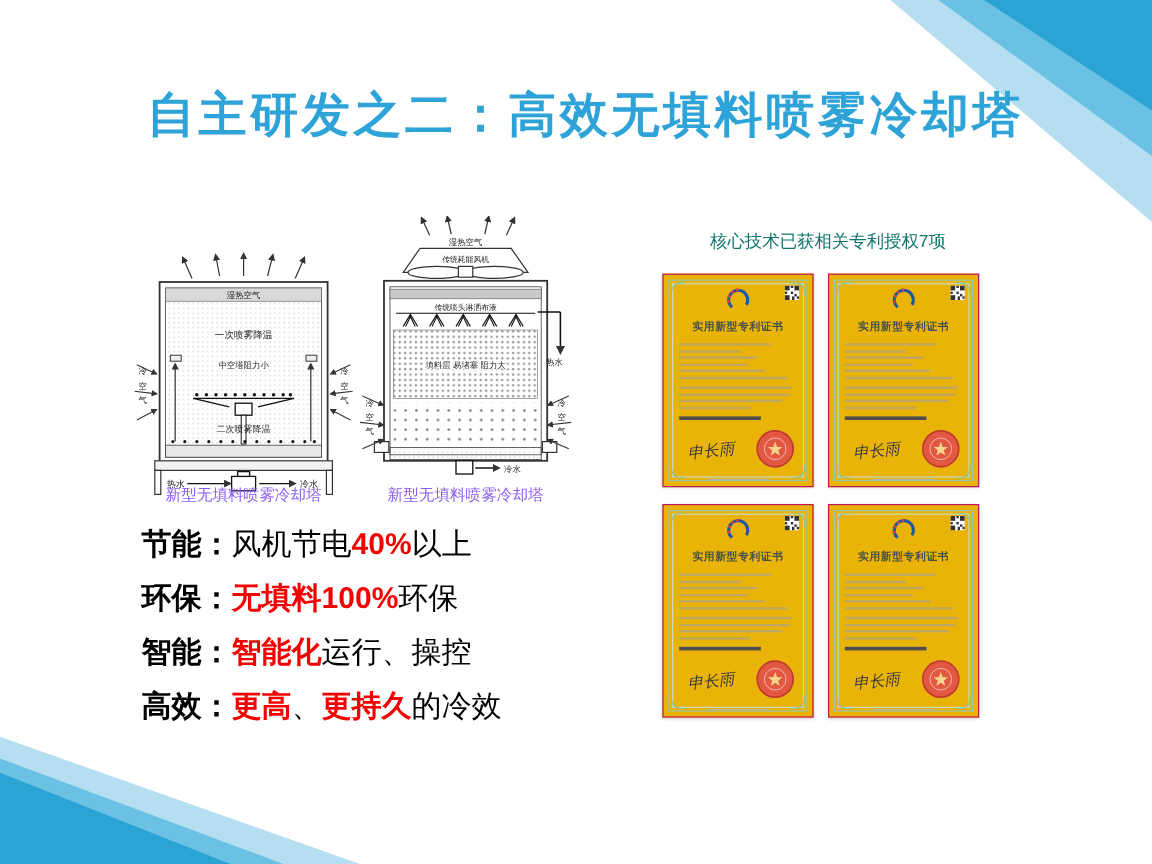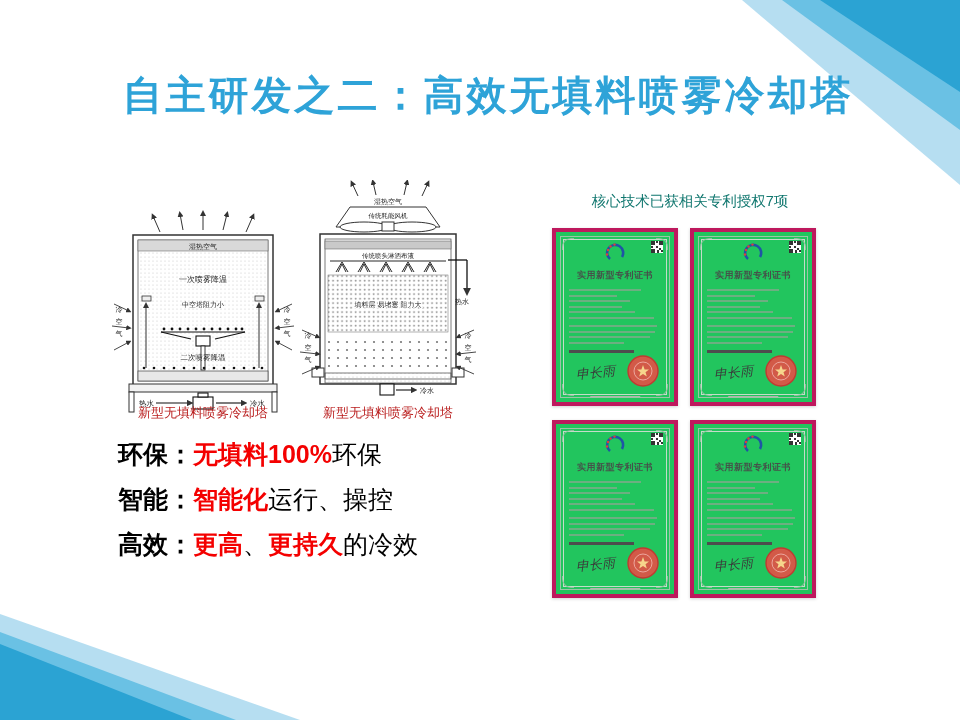--- a/index.html
+++ b/index.html
@@ -16,30 +16,30 @@
     font-family:"Liberation Serif","DejaVu Serif",serif;
     font-weight:bold;font-size:40px;letter-spacing:3px;color:#2ea3d8;padding-left:16px;
   }
 
   
   .diagram{position:absolute;}
   .diagram-left{left:112px;top:208px;width:182px;height:212px;text-align:center;}
   .diagram-right{left:300px;top:180px;width:176px;height:226px;}
   .diagram svg{width:100%;height:100%;}
   .diagram text{font-family:"Liberation Sans","DejaVu Sans",sans-serif;fill:#222;}
-  .caption{position:absolute;top:404px;font-size:13px;color:#b91c1c;text-align:center;}
+  .caption{position:absolute;top:404px;font-size:13px;color:#8b5cf6;text-align:center;}
   .caption-left{left:112px;width:182px;}
   .caption-right{left:300px;width:176px;}
 
   
   .patent-heading{position:absolute;left:540px;top:192px;width:300px;text-align:center;
     font-size:14.5px;color:#0f766e;}
   .cert-grid{position:absolute;left:552px;top:228px;width:266px;
     display:grid;grid-template-columns:126px 126px;grid-auto-rows:178px;gap:14px 12px;}
-  .cert{position:relative;background:#22c55e;border:4px solid #be185d;
+  .cert{position:relative;background:#eab308;border:1px solid #be185d;
     box-shadow:0 1px 3px rgba(0,0,0,.18);overflow:hidden;}
   .cert-frame{position:absolute;left:4px;top:4px;right:4px;bottom:4px;
     border:1px solid #9cc4a6;pointer-events:none;}
   .cert-frame-inner{position:absolute;left:7px;top:7px;right:7px;bottom:7px;
     border:1px solid #c4dcc9;pointer-events:none;}
   .fl{position:absolute;width:11px;height:11px;border:1.5px solid #8fbf9c;}
   .fl-tl{left:6px;top:6px;border-right:none;border-bottom:none;border-top-left-radius:9px;}
   .fl-tr{right:6px;top:6px;border-left:none;border-bottom:none;border-top-right-radius:9px;}
   .fl-bl{left:6px;bottom:6px;border-right:none;border-top:none;border-bottom-left-radius:9px;}
   .fl-br{right:6px;bottom:6px;border-left:none;border-top:none;border-bottom-right-radius:9px;}
@@ -491,20 +491,23 @@
         <circle cx="17" cy="17" r="15" fill="none" stroke="#c03a31" stroke-width="1.4"></circle>
         <circle cx="17" cy="17" r="9" fill="none" stroke="#f3b9b2" stroke-width="0.8"></circle>
         <polygon points="17,11 18.6,15.4 23,15.4 19.5,18.2 20.8,22.6 17,20 13.2,22.6 14.5,18.2 11,15.4 15.4,15.4" fill="#f6d58c"></polygon>
       </svg>
     </div>
     <div class="cert-dateline"></div>
   </div>
 </div>
 
   <div class="benefits">
+  <div class="benefit">
+    <span class="lbl">节能：</span><span><span class="seg">风机节电</span><span class="seg red">40%</span><span class="seg">以上</span></span>
+  </div>
 
   <div class="benefit">
     <span class="lbl">环保：</span><span><span class="seg red">无填料100%</span><span class="seg">环保</span></span>
   </div>
 
   <div class="benefit">
     <span class="lbl">智能：</span><span><span class="seg red">智能化</span><span class="seg">运行、操控</span></span>
   </div>
 
   <div class="benefit">

